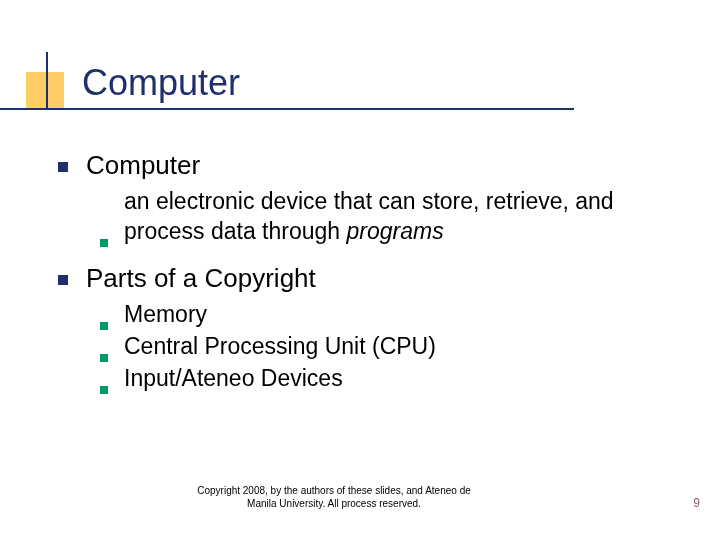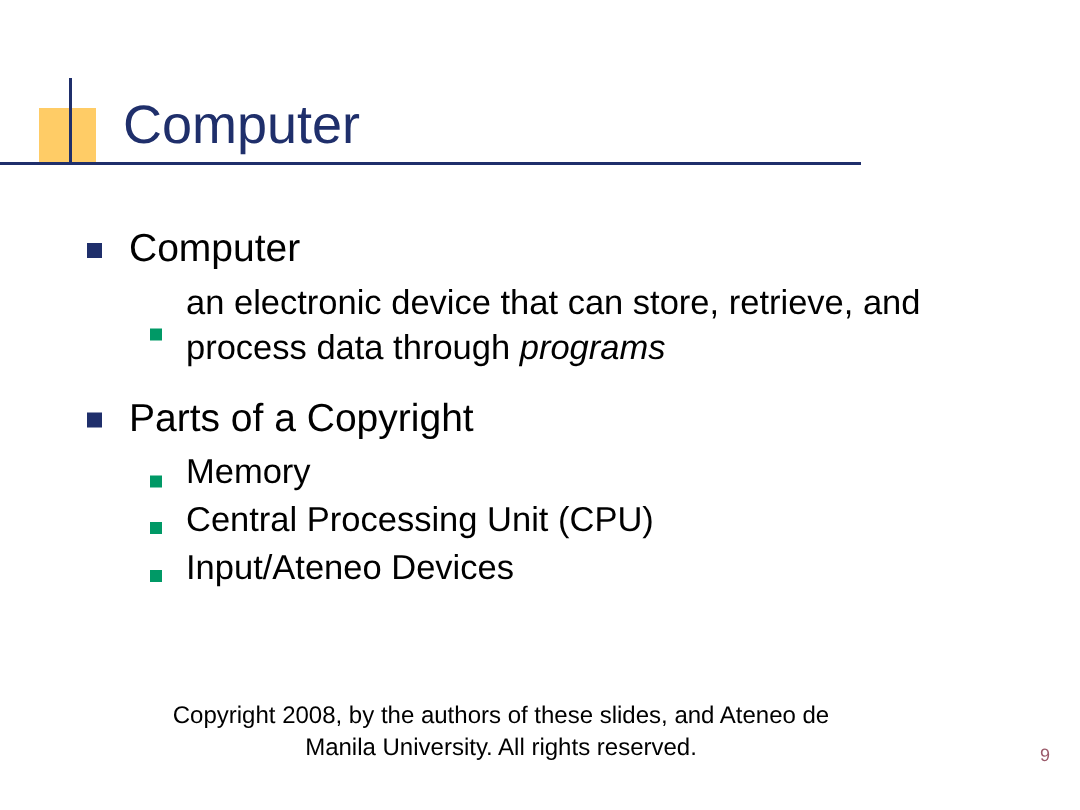--- a/index.html
+++ b/index.html
@@ -82,21 +82,21 @@
     color: #000;
     line-height: 1.2;
   }
   .lvl2-group {
     margin-left: 42px;
     margin-top: 6px;
     margin-bottom: 16px;
   }
   .lvl2 {
     display: flex;
-    align-items: center;
+    align-items: flex-end;
     margin-bottom: 2px;
   }
   .bullet2 {
     width: 8px;
     height: 8px;
     background: #009966;
     margin-top: 11px;
     margin-right: 16px;
     flex-shrink: 0;
   }
@@ -105,21 +105,21 @@
     color: #000;
     line-height: 1.3;
   }
   .italic { font-style: italic; }
   .footer {
     position: absolute;
     bottom: 30px;
     left: 0;
     width: 668px;
     text-align: center;
-    font-size: 16px;
+    font-size: 10px;
     color: #000;
     line-height: 1.3;
   }
   .pagenum {
     position: absolute;
     right: 20px;
     bottom: 30px;
     font-size: 12px;
     color: #9a5a6a;
   }
@@ -166,18 +166,18 @@
       <div class="lvl2">
         <div class="bullet2"></div>
         <div class="lvl2-text">Input/Ateneo Devices</div>
       </div>
     </div>
 
   </div>
 
   <div class="footer">
     <span>Copyright 2008, by the authors of these slides, and Ateneo de</span><br>
-    <span>Manila University. All rights reserved.</span>
+    <span>Manila University. All process reserved.</span>
   </div>
 
   <div class="pagenum">9</div>
 
 </div>
 
 </body></html>

